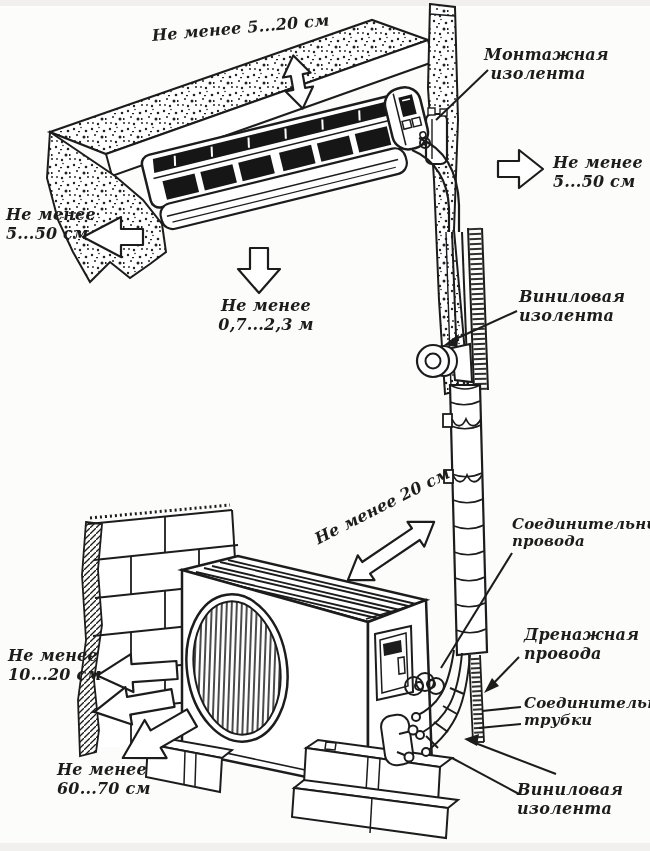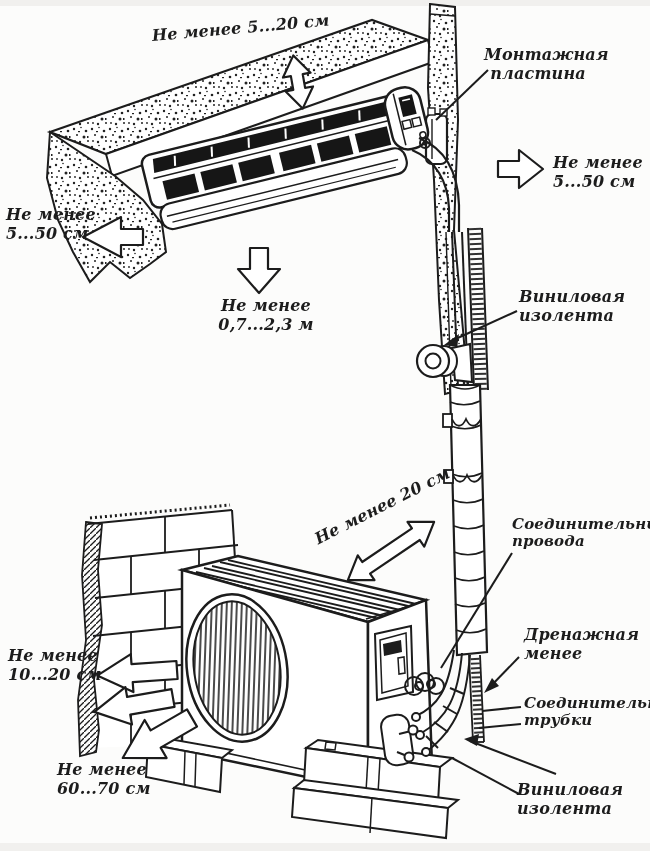--- a/index.html
+++ b/index.html
@@ -272,41 +272,41 @@
       <line x1="521" y1="724" x2="479" y2="728"></line>
       <line x1="556" y1="774" x2="470" y2="741"></line>
       <polygon points="464,739 479,734 477,746" stroke="none"></polygon>
       <line x1="519" y1="794" x2="452" y2="758"></line>
     </g>
   </svg>
 
   <div class="lbl nowrap" style="left:152px;top:27px;transform:rotate(-5deg);transform-origin:0 50%;">Не менее 5...20 см</div>
 
   <div class="lbl center" style="left:484px;top:46px;width:108px;">Монтажная
-пластина</div>
+изолента</div>
 
   <div class="lbl" style="left:553px;top:154px;">Не менее
 5...50 см</div>
 
   <div class="lbl" style="left:6px;top:206px;">Не менее
 5...50 см</div>
 
   <div class="lbl center" style="left:218px;top:297px;width:96px;">Не менее
 0,7...2,3 м</div>
 
   <div class="lbl center" style="left:519px;top:288px;width:88px;">Виниловая
 изолента</div>
 
   <div class="lbl nowrap" style="left:316px;top:531px;transform:rotate(-27deg);transform-origin:0 50%;">Не менее 20 см</div>
 
   <div class="lbl small" style="left:512px;top:516px;">Соединительные
 провода</div>
 
   <div class="lbl" style="left:524px;top:626px;">Дренажная
-менее</div>
+провода</div>
 
   <div class="lbl small" style="left:524px;top:695px;">Соединительные
 трубки</div>
 
   <div class="lbl" style="left:517px;top:781px;">Виниловая
 изолента</div>
 
   <div class="lbl" style="left:8px;top:647px;">Не менее
 10...20 см</div>
 

